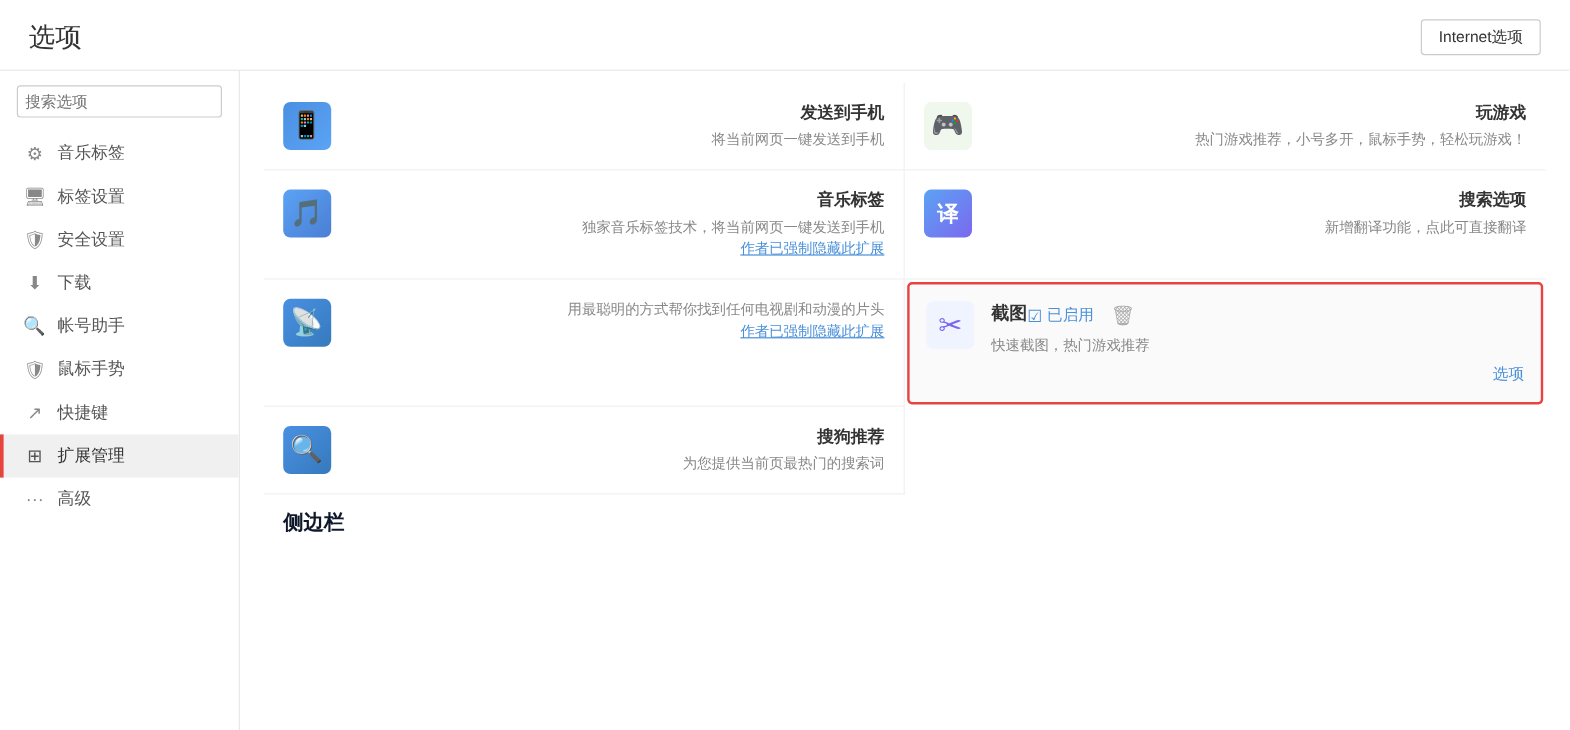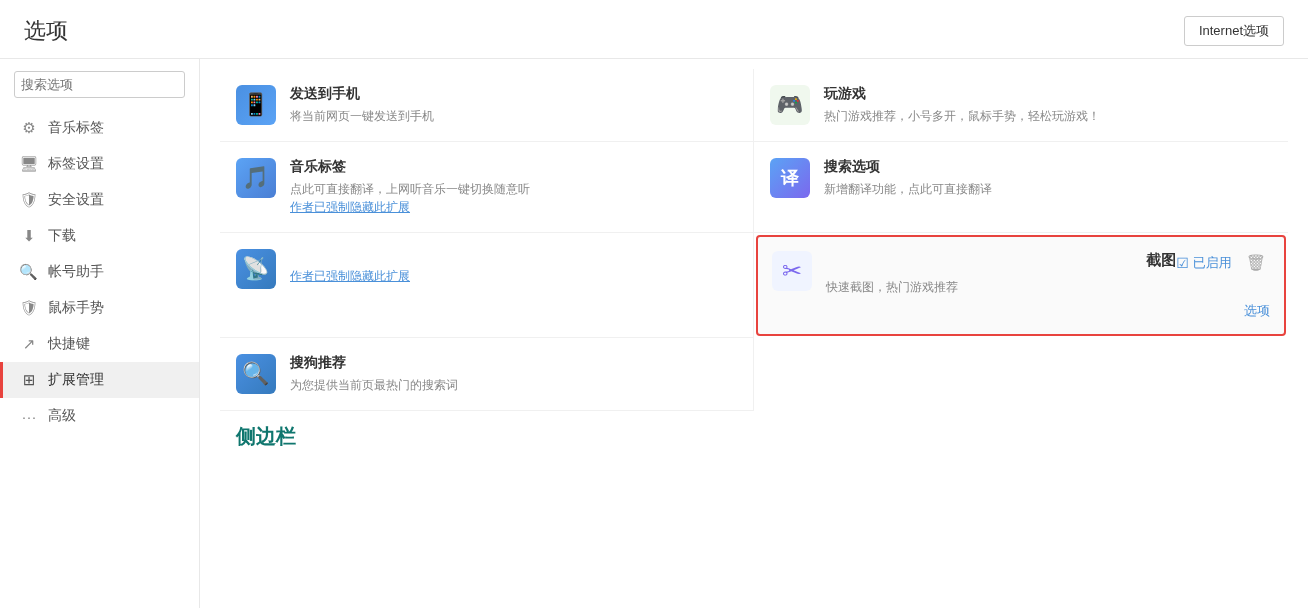--- a/index.html
+++ b/index.html
@@ -109,21 +109,21 @@
       width: 40px;
       height: 40px;
       min-width: 40px;
       border-radius: 6px;
       display: flex;
       align-items: center;
       justify-content: center;
       font-size: 22px;
     }
 
-    .ext-info { flex: 1; }
+    .ext-info { flex: 1; text-align: right; }
     .ext-title {
       font-size: 14px;
       font-weight: 600;
       color: #333;
       margin-bottom: 4px;
     }
     .ext-desc {
       font-size: 12px;
       color: #888;
       line-height: 1.5;
@@ -167,22 +167,22 @@
       text-align: right;
       margin-top: 6px;
     }
 
     .highlighted-inner {
       width: 100%;
     }
 
     .section-label {
       font-weight: 600;
-      font-size: 20px;
-      color: #0f766e;
+      font-size: 17px;
+      color: #0f172a;
       padding: 12px 16px 4px 16px;
     }
 
     
     .icon-phone { background: linear-gradient(135deg, #4a90e2, #5ba3f5); color: white; }
     .icon-game { background: #f0f8ee; color: #5aaa44; }
     .icon-music { background: linear-gradient(135deg, #5ba3f5, #4a7ed4); color: white; }
     .icon-translate { background: linear-gradient(135deg, #5ba3f5, #7b68ee); color: white; }
     .icon-radar { background: linear-gradient(135deg, #4a90e2, #357abd); color: white; }
     .icon-screenshot { background: #f0f4ff; color: #6a7fc8; }
@@ -259,47 +259,47 @@
           <div class="ext-title">玩游戏</div>
           <div class="ext-desc">热门游戏推荐，小号多开，鼠标手势，轻松玩游戏！</div>
         </div>
       </div>
 
       <div class="ext-item">
         <div class="ext-icon icon-music">🎵</div>
         <div class="ext-info">
           <div class="ext-title">音乐标签</div>
           <div class="ext-desc">
-            <span>点此可直接翻译，上网听音乐一键切换随意听</span><br>
+            <span>独家音乐标签技术，将当前网页一键发送到手机</span><br>
             <span class="link-text">作者已强制隐藏此扩展</span>
           </div>
         </div>
       </div>
       <div class="ext-item">
         <div class="ext-icon icon-translate" style="font-size:18px;font-weight:bold;">译</div>
         <div class="ext-info">
           <div class="ext-title">搜索选项</div>
           <div class="ext-desc">新增翻译功能，点此可直接翻译</div>
         </div>
       </div>
 
       <div class="ext-item">
         <div class="ext-icon icon-radar">📡</div>
         <div class="ext-info">
           <div class="ext-desc">
-            <br>
+            <span>用最聪明的方式帮你找到任何电视剧和动漫的片头</span><br>
             <span class="link-text">作者已强制隐藏此扩展</span>
           </div>
         </div>
       </div>
 
       <div class="ext-item highlighted" style="border:2px solid #e8433e; border-radius:4px; margin:2px; padding:14px 14px;">
         <div class="ext-icon icon-screenshot" style="font-size:24px; color:#7b68ee;">✂</div>
         <div class="highlighted-inner">
-          <div style="display:flex; align-items:center; justify-content:flex-end; width:100%;">
+          <div style="display:flex; align-items:center; justify-content:flex-start; width:100%;">
             <div class="ext-title" style="font-size:15px;">截图</div>
             <div style="display:flex; align-items:center; gap:10px;">
               <div class="enabled-badge">
                 <span class="checkmark">☑</span>
                 <span>已启用</span>
               </div>
               <span class="delete-icon">🗑</span>
             </div>
           </div>
           <div class="ext-desc" style="margin-top:4px;">快速截图，热门游戏推荐</div>

